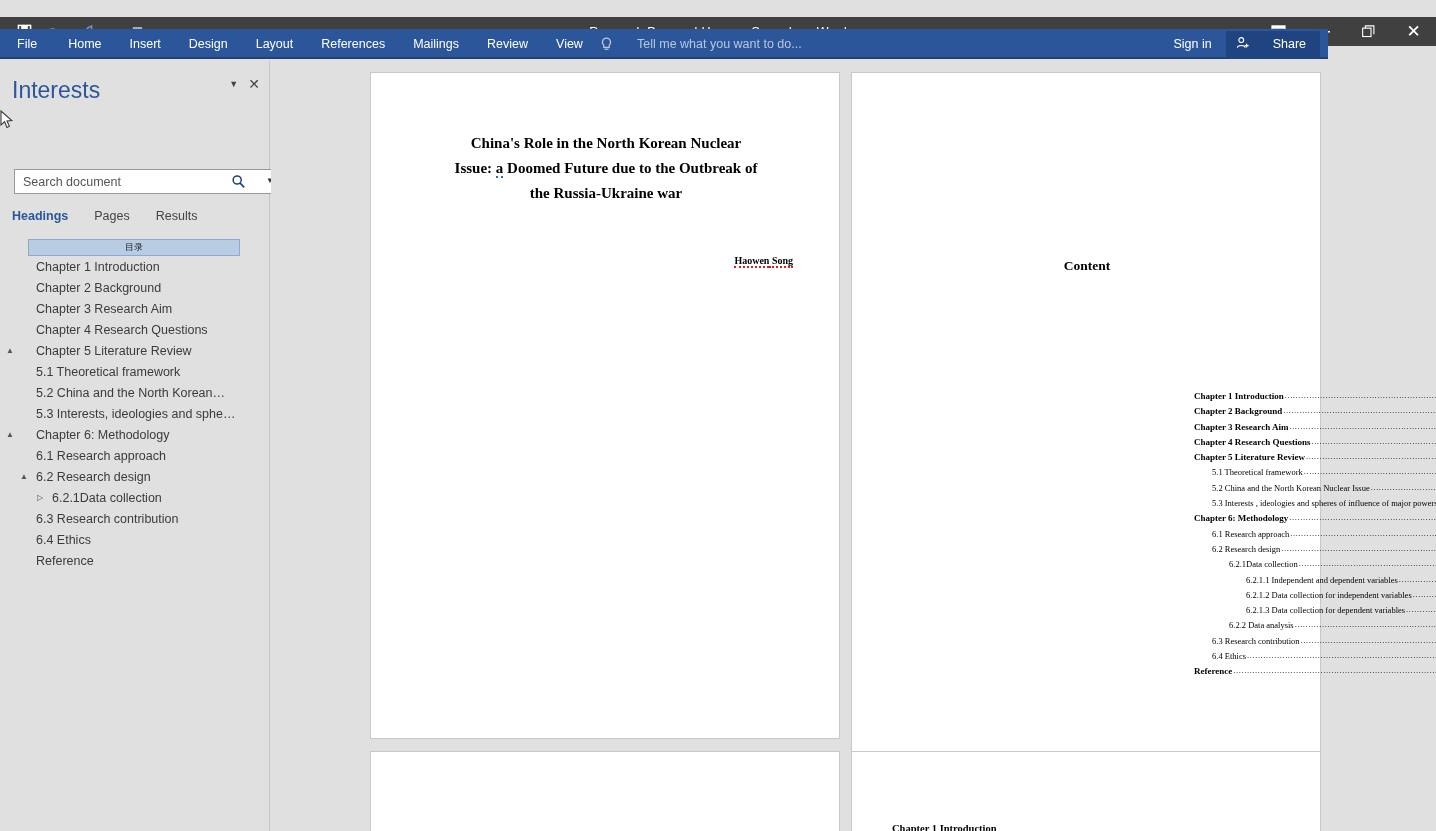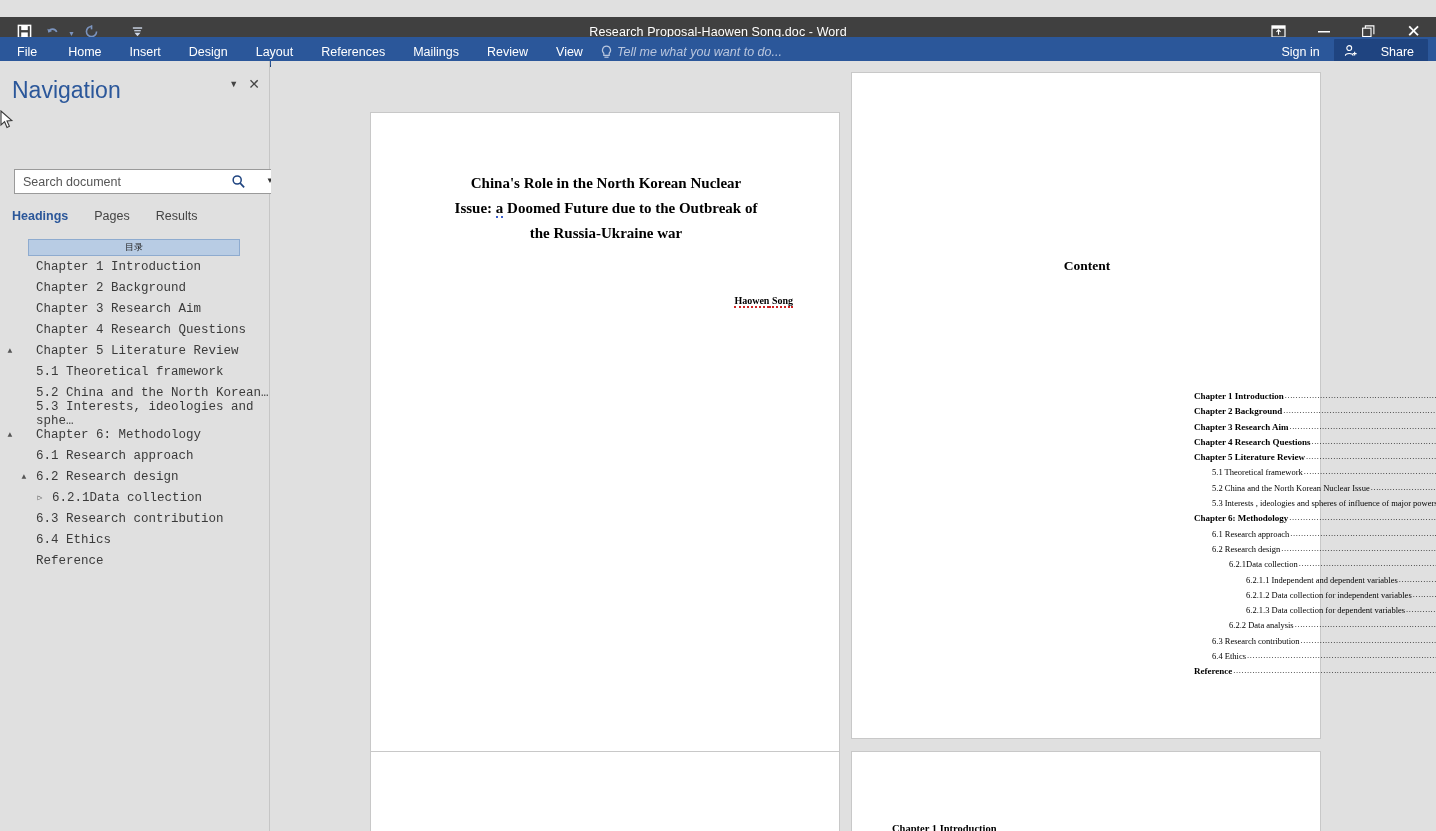--- a/index.html
+++ b/index.html
@@ -35,33 +35,33 @@
   }
   .winbtns { position: absolute; right: 0; top: 0; height: 29px; display: flex; align-items: center; }
   .winbtn {
     width: 45px; height: 29px; display: flex; align-items: center; justify-content: center;
     color: #ffffff;
   }
   .winbtn.close-x { font-size: 17px; line-height: 17px; }
 
   
   .ribbonbar {
-    position: absolute; left: 0; top: 29px; width: 1436px; height: 30px;
-    background: #2b579a; border-bottom: 2px solid #204376; margin-top: 8px;
+    position: absolute; left: 0; top: 29px; width: 1328px; height: 30px;
+    background: #2b579a; border-bottom: 2px solid #204376;
   }
   .tabs { position: absolute; left: 0; top: 0; height: 30px; display: flex; align-items: center; }
   .tab {
     height: 30px; display: flex; align-items: center; color: #ffffff;
     font-size: 12.5px; padding: 0 14px;
   }
   .tab.file { padding-left: 17px; padding-right: 17px; }
   .tellme {
     position: absolute; left: 600px; top: 0; height: 30px;
-    display: flex; align-items: center; gap: 4px;
-    color: #b9c6de; font-size: 12.5px; font-style: italic;
+    display: flex; align-items: center; gap: 24px;
+    color: #b9c6de; font-size: 12.5px;
   }
   .bulb { width: 13px; height: 15px; display: block; }
   .rightbar { position: absolute; right: 8px; top: 0; height: 30px; display: flex; align-items: center; gap: 6px; }
   .signin { color: #ffffff; font-size: 12.5px; padding: 0 8px; }
   .share {
     display: flex; align-items: center; gap: 23px;
     color: #ffffff; font-size: 12.5px;
     background: #1f4480; padding: 5px 14px 5px 10px; border-radius: 1px;
   }
 
@@ -90,21 +90,21 @@
     padding: 0 4px 0 8px;
   }
   .searchwrap input::placeholder { color: #555; }
   .search-icon { width: 20px; height: 20px; color: #1f4480; display: flex; align-items: center; justify-content: center; }
   .search-caret { width: 14px; color: #333; font-size: 8px; line-height: 8px; padding-bottom: 2px; }
 
   .navtabs { position: absolute; left: 12px; top: 148px; display: flex; align-items: center; gap: 26px; }
   .navtab { font-size: 12.5px; color: #444; }
   .navtab.active { color: #2b579a; font-weight: bold; }
 
-  .tree { position: absolute; left: 0; top: 178px; width: 270px; font-family: Liberation Mono, monospace; }
+  .tree { position: absolute; left: 0; top: 178px; width: 270px; }
   .tree-row {
     position: relative; height: 21px; display: flex; align-items: center;
     font-size: 12.5px; color: #3b3b3b; padding-left: 36px;
   }
   .tree-row.selected {
     background: #b8cce4; border: 1px solid #8eabcf; width: 212px; margin-left: 28px;
     padding-left: 0; justify-content: center; height: 17px;
   }
   .tree-row.selected .lbl { font-size: 9px; color: #222; }
   .tree-row .twisty {
@@ -118,22 +118,22 @@
 
   
   .workspace {
     position: absolute; left: 271px; top: 61px; width: 1165px; height: 770px;
     background: #e0e0e0; overflow: hidden;
   }
   .page {
     position: absolute; background: #ffffff; border: 1px solid #c8c8c8;
     box-shadow: 0 0 0 0 transparent;
   }
-  .page-left-1  { left: 99px;  top: 11px;  width: 470px; height: 667px; margin-top: 40px; }
-  .page-right-1 { left: 580px; top: 11px;  width: 470px; height: 667px; }
+  .page-left-1  { left: 99px;  top: 11px;  width: 470px; height: 667px; }
+  .page-right-1 { left: 580px; top: 11px;  width: 470px; height: 759px; }
   .page-left-2  { left: 99px;  top: 690px; width: 470px; height: 141px; }
   .page-right-2 { left: 580px; top: 690px; width: 470px; height: 141px; }
 
   
   .doc-title {
     position: absolute; left: 48px; top: 58px; width: 374px;
     text-align: center; font-family: "Liberation Serif", serif;
     font-size: 15px; font-weight: bold; color: #000; line-height: 25px;
   }
   .sq-blue { border-bottom: 2px dotted #3a5fcd; padding-bottom: 0px; }
@@ -273,21 +273,21 @@
             <path d="M11.4 8.2 L11.4 12.4 M9.3 10.3 L13.5 10.3" stroke="#fff" stroke-width="1.2"></path>
           </svg>
         </span>
         <span>Share</span>
       </div>
     </div>
   </div>
 
   <div class="navpane">
     <div class="nav-head">
-      <span class="nav-title">Navigation</span>
+      <span class="nav-title">Interests</span>
     </div>
     <div class="nav-head-btns">
       <span class="nav-caret">▼</span>
       <span class="nav-close">✕</span>
     </div>
 
     <div class="searchwrap">
       <input type="text" placeholder="Search document" style="">
       <span class="search-icon">
         <svg width="15" height="15" viewBox="0 0 16 16" fill="none">

